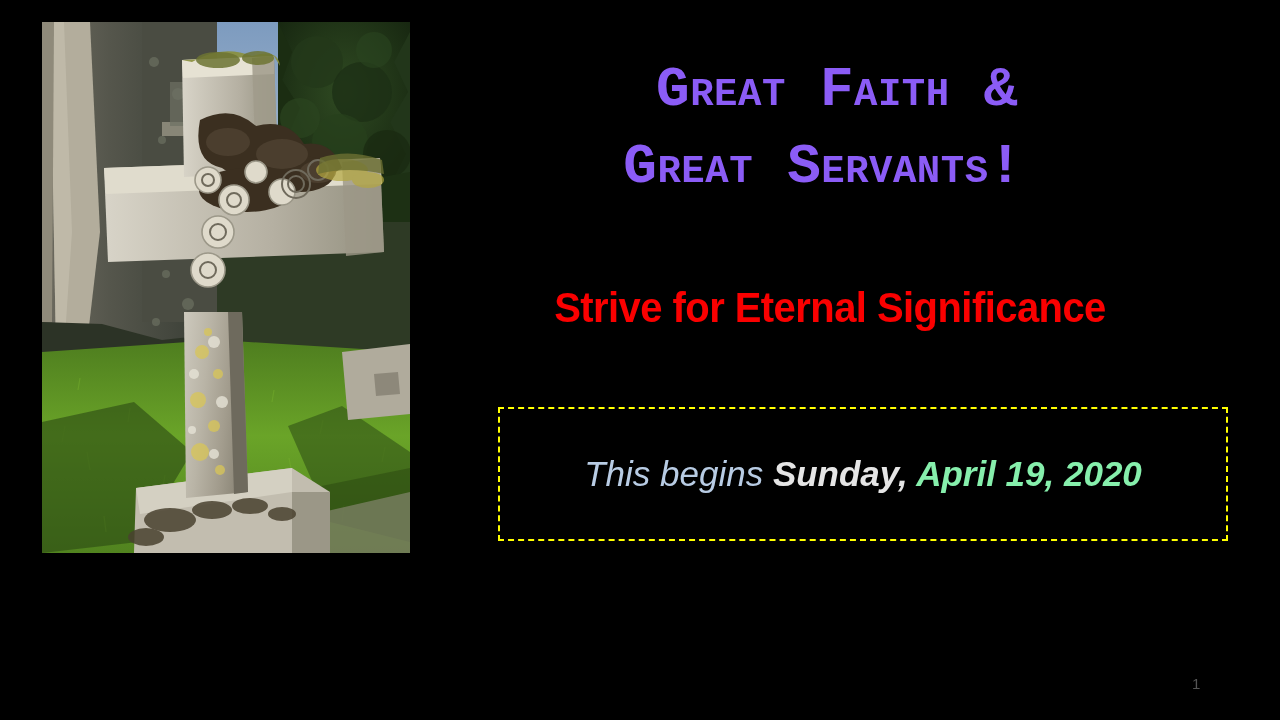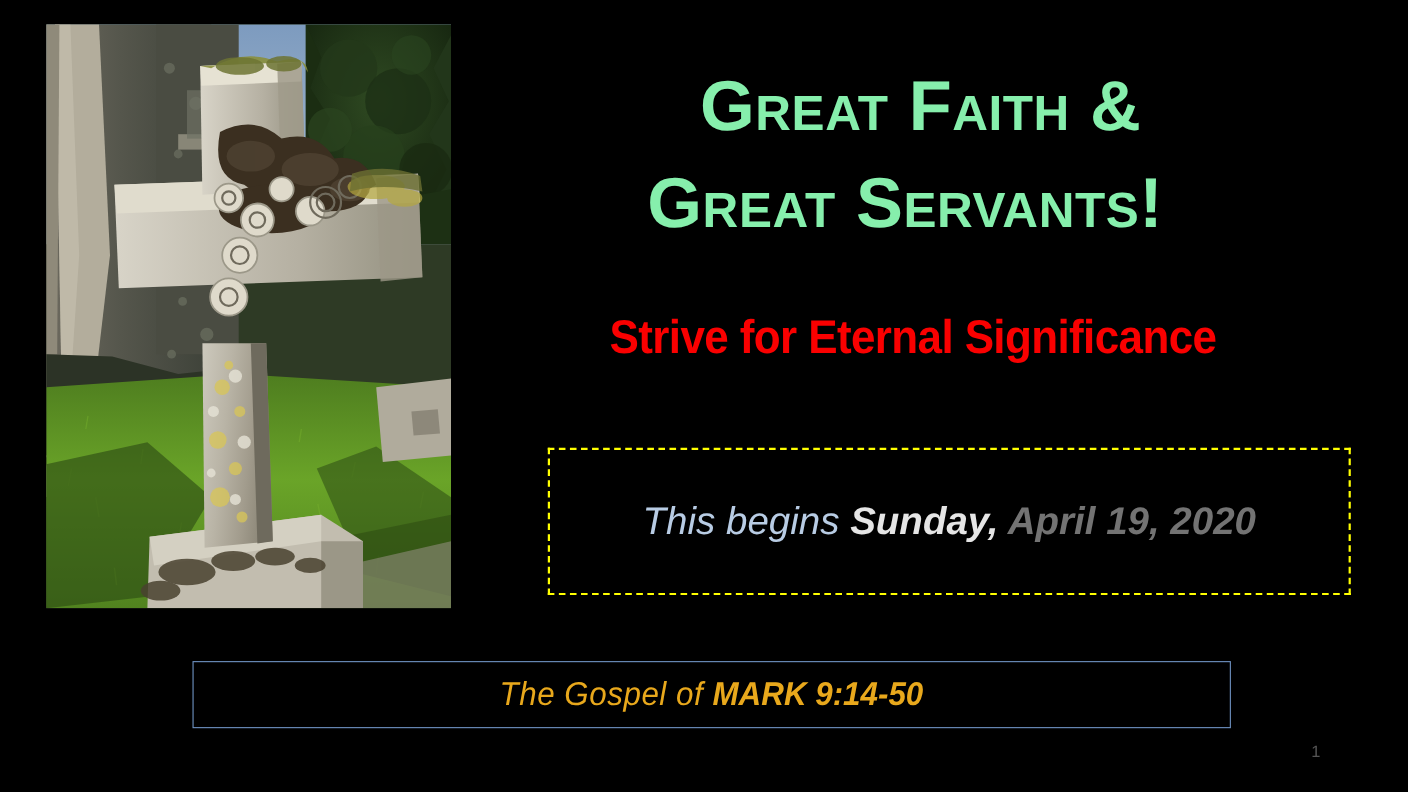--- a/index.html
+++ b/index.html
@@ -35,25 +35,25 @@
 
   
   #title-block {
     position: absolute;
     left: 430px;
     top: 52px;
     width: 800px;
     text-align: center;
   }
   .title-line {
-    font-family: Liberation Sans, sans-serif;
+    font-family: Liberation Mono, monospace;
     font-variant: small-caps;
     font-weight: bold;
-    color: #86efac;
-    font-size: 64px;
+    color: #8b5cf6;
+    font-size: 56px;
     line-height: 1.38;
     letter-spacing: 0.5px;
     white-space: nowrap;
   }
   #title-line-1 { margin-left: 14px; }
   #title-line-2 { margin-left: -14px; }
 
   
   #subtitle {
     position: absolute;
@@ -88,21 +88,21 @@
   }
   .announce-line {
     font-family: "Liberation Sans", sans-serif;
     font-style: italic;
     font-size: 35px;
     line-height: 1.52;
     color: #b8cce4;
     white-space: nowrap;
   }
   .ann-bold-blue { font-weight: bold; color: #e5e5e5; }
-  .ann-yellow { font-weight: bold; color: #737373; }
+  .ann-yellow { font-weight: bold; color: #86efac; }
 
   
   #scripture-box {
     position: absolute;
     left: 175px;
     top: 601px;
     width: 944px;
     height: 61px;
     border: 1px solid #6f93c4;
     box-sizing: border-box;
@@ -332,21 +332,16 @@
   </div>
 
   <div id="subtitle">Strive for Eternal Significance</div>
 
   <div id="announce-box">
     <div class="announce-line">
       <span>This begins </span><span class="ann-bold-blue">Sunday,</span><span class="ann-yellow"> April 19, 2020</span>
     </div>
   </div>
 
-  <div id="scripture-box">
-    <div id="scripture-text">
-      <span class="scr-light">The  Gospel  of </span><span class="scr-bold"> MARK 9:14-50</span>
-    </div>
-  </div>
 
   <div id="page-number">1</div>
 
 </div>
 
 </body></html>

